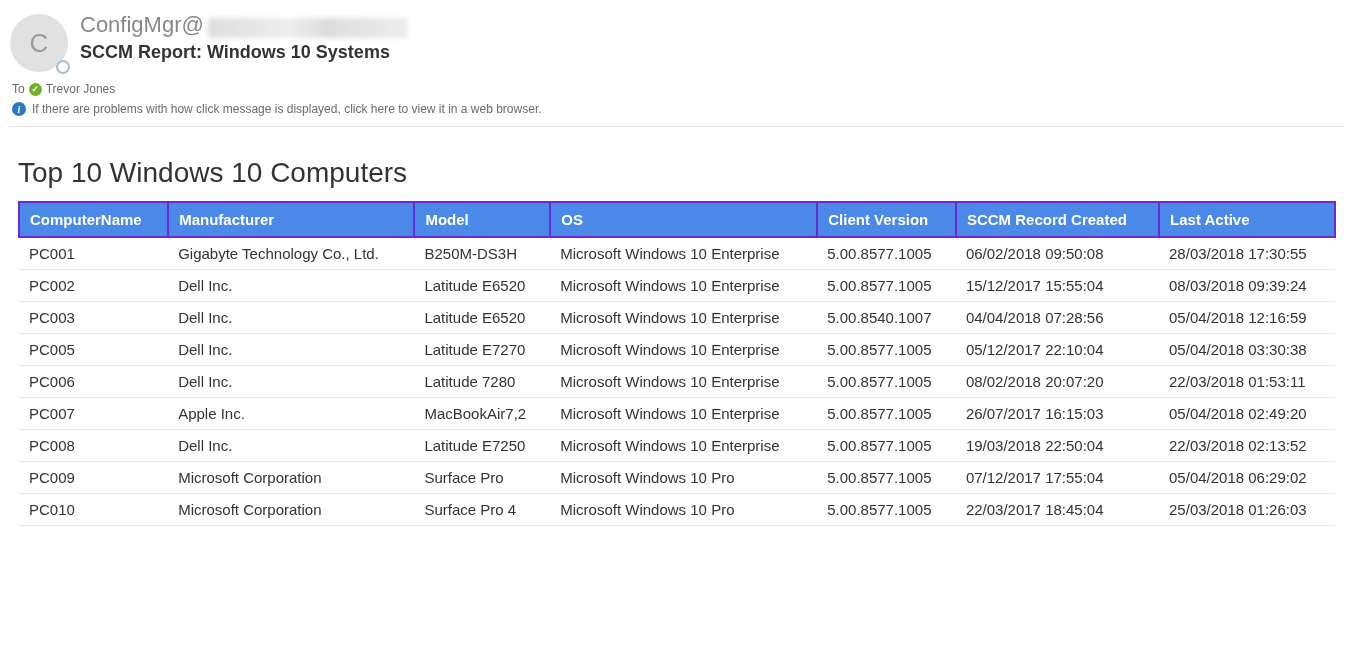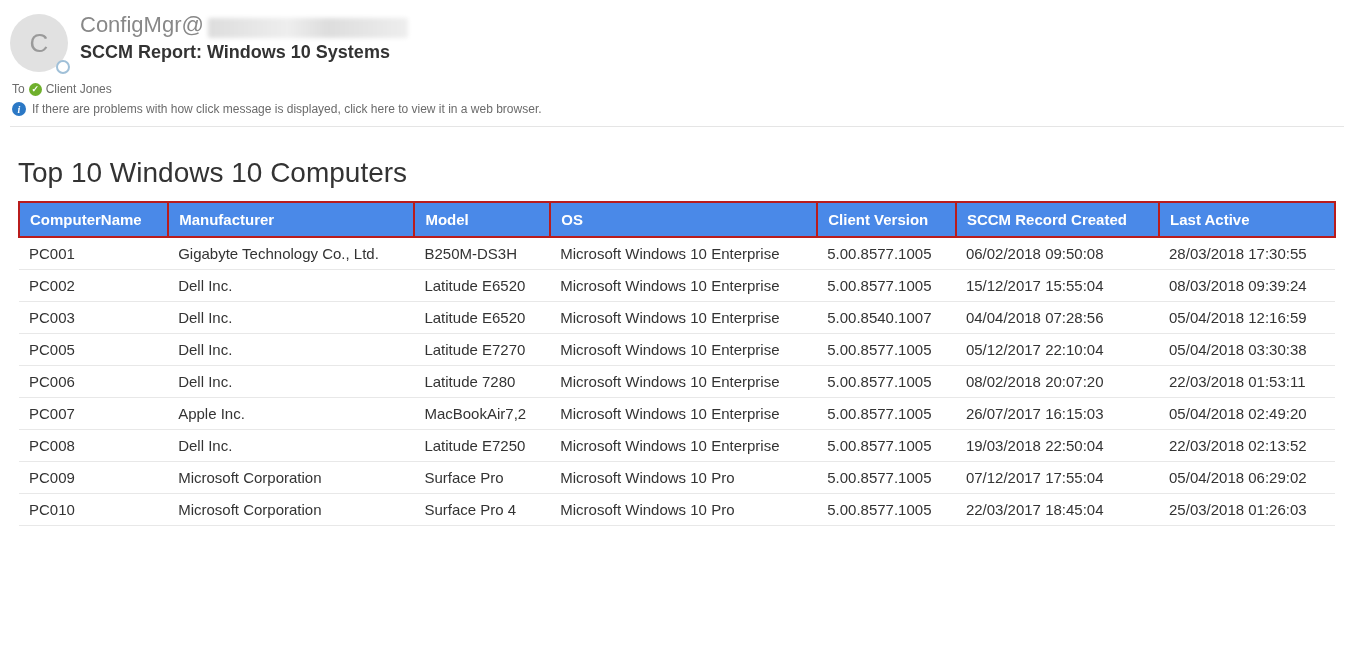--- a/index.html
+++ b/index.html
@@ -128,21 +128,21 @@
     width: 100%;
     border-collapse: collapse;
     font-size: 15px;
   }
   table.report th {
     background: #4a89e8;
     color: #fff;
     text-align: left;
     font-weight: 700;
     padding: 8px 10px;
-    border: 2px solid #b91c1c;
+    border: 2px solid #6d28d9;
   }
   table.report td {
     padding: 7px 10px;
     border-bottom: 1px solid #e8e8e8;
     color: #333;
     white-space: nowrap;
   }
 </style>
 </head>
 <body>
@@ -157,21 +157,21 @@
       <span>ConfigMgr@</span>
       <span class="from-domain-blur"></span>
     </div>
     <div class="subject-line">SCCM Report: Windows 10 Systems</div>
   </div>
 </div>
 
 <div class="to-line">
   <span>To</span>
   <span class="verify-icon">✓</span>
-  <span>Client Jones</span>
+  <span>Trevor Jones</span>
 </div>
 
 <div class="info-bar">
   <span class="info-icon">i</span>
   <span>If there are problems with how click message is displayed, click here to view it in a web browser.</span>
 </div>
 
 <hr class="hr">
 
 <div class="report-body">

